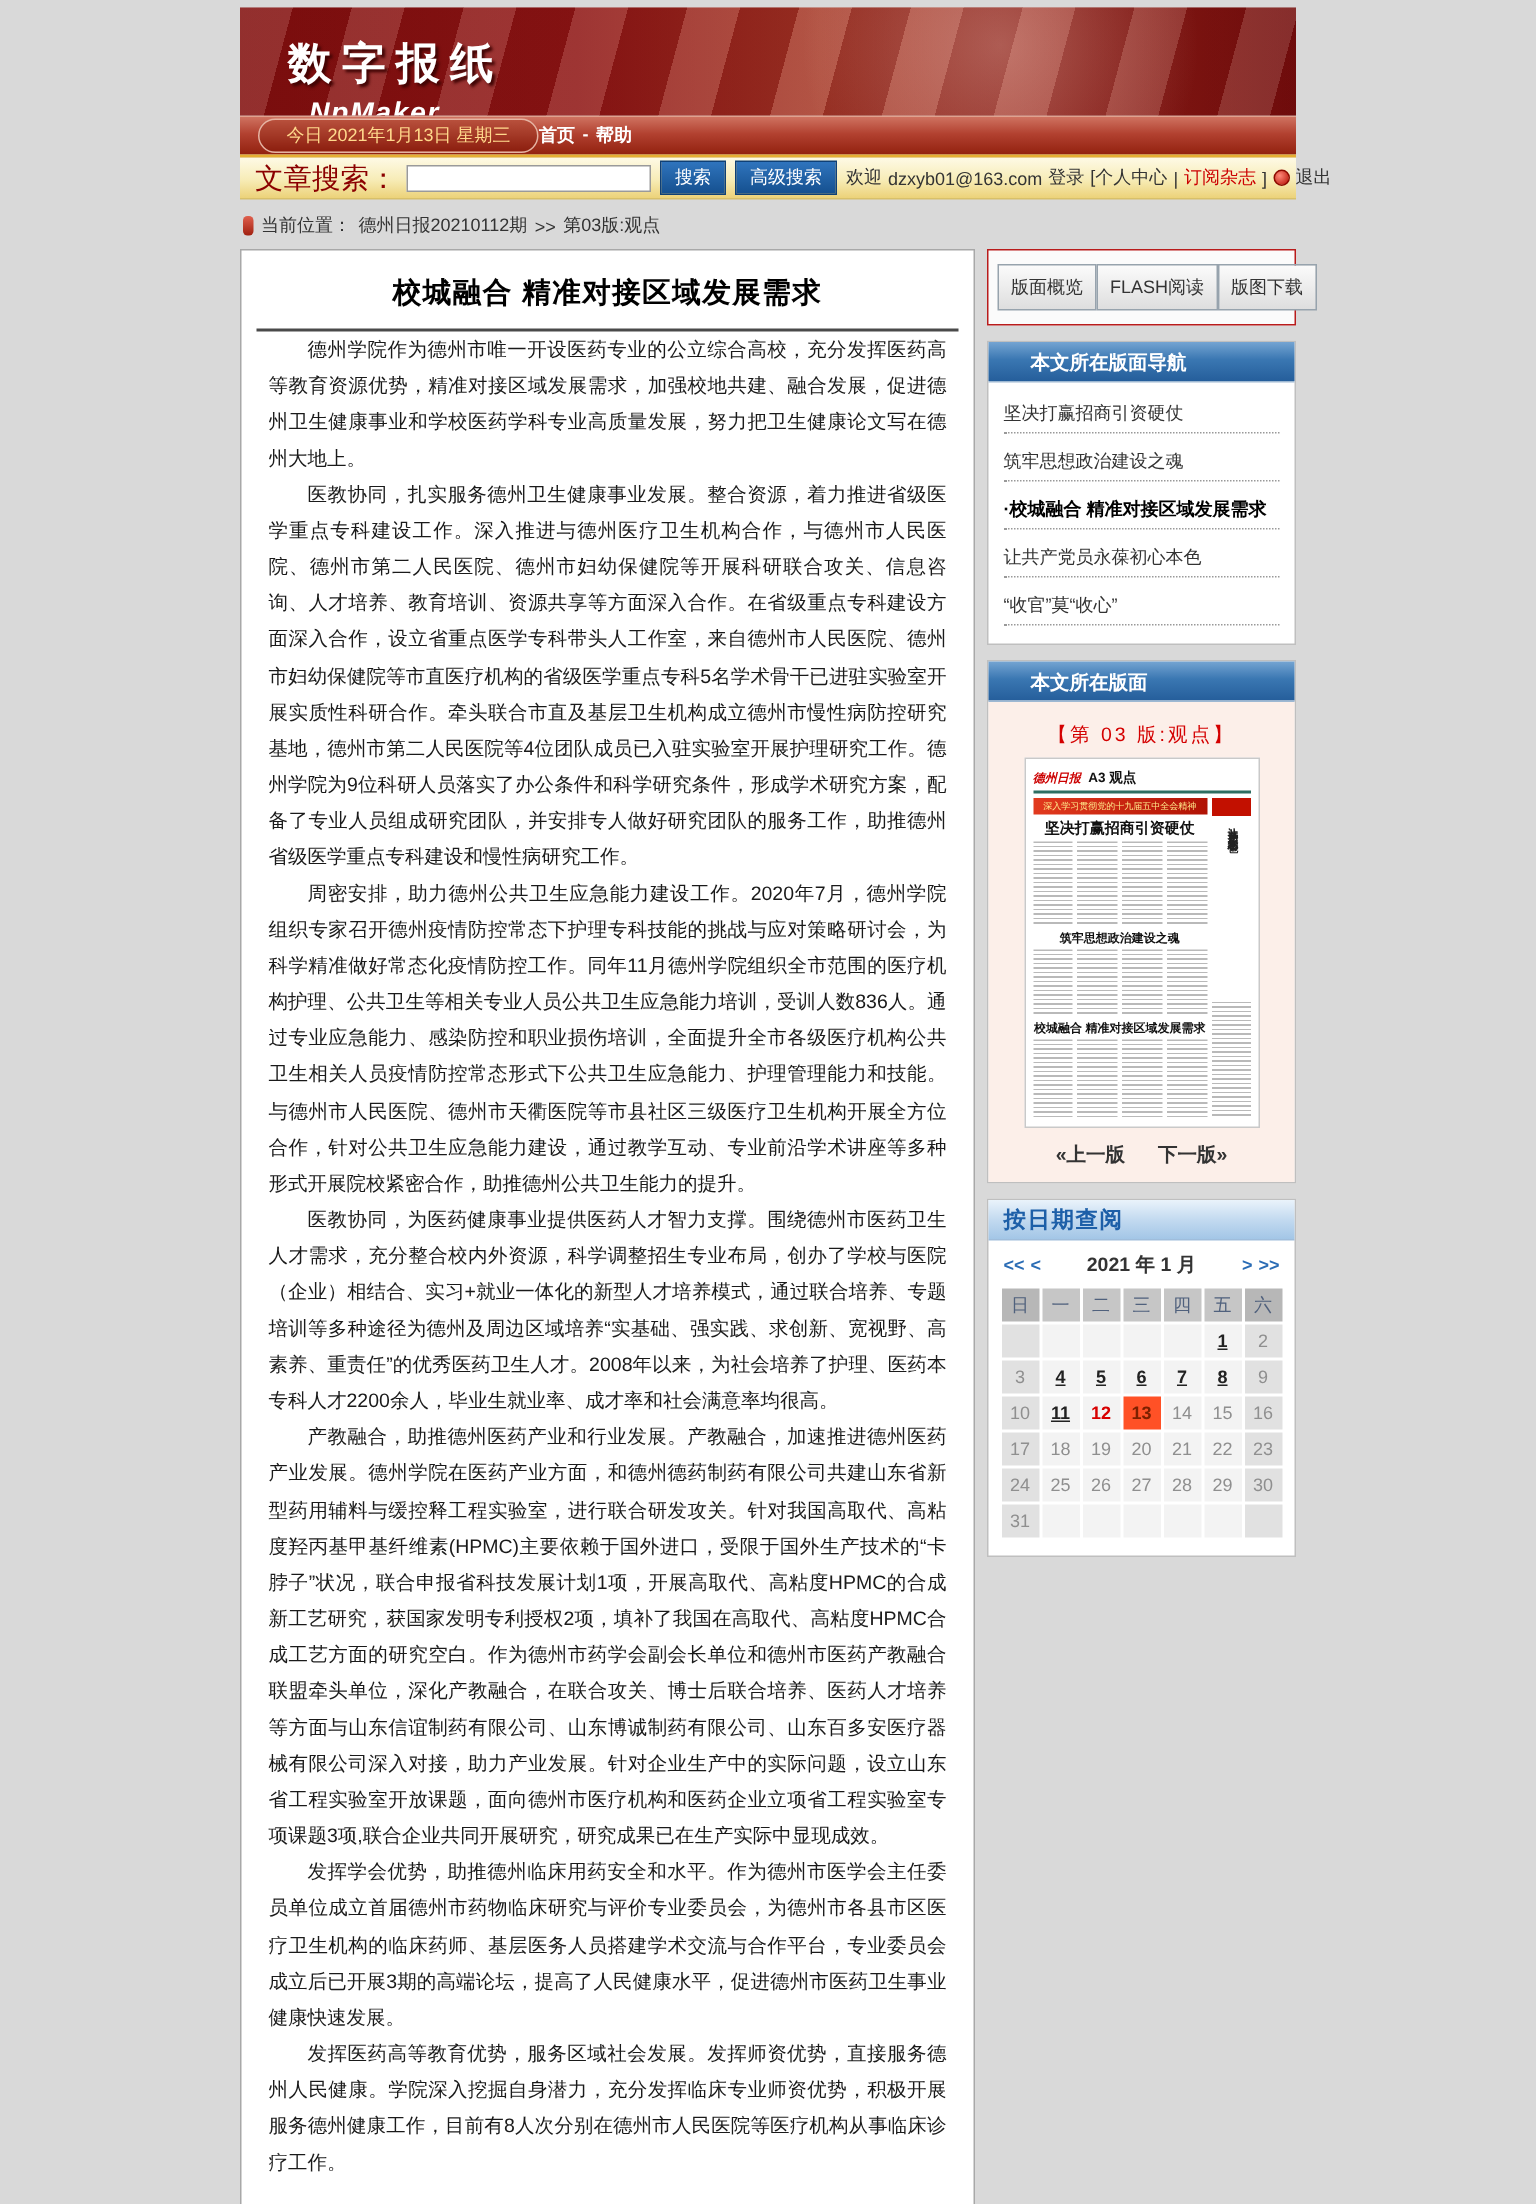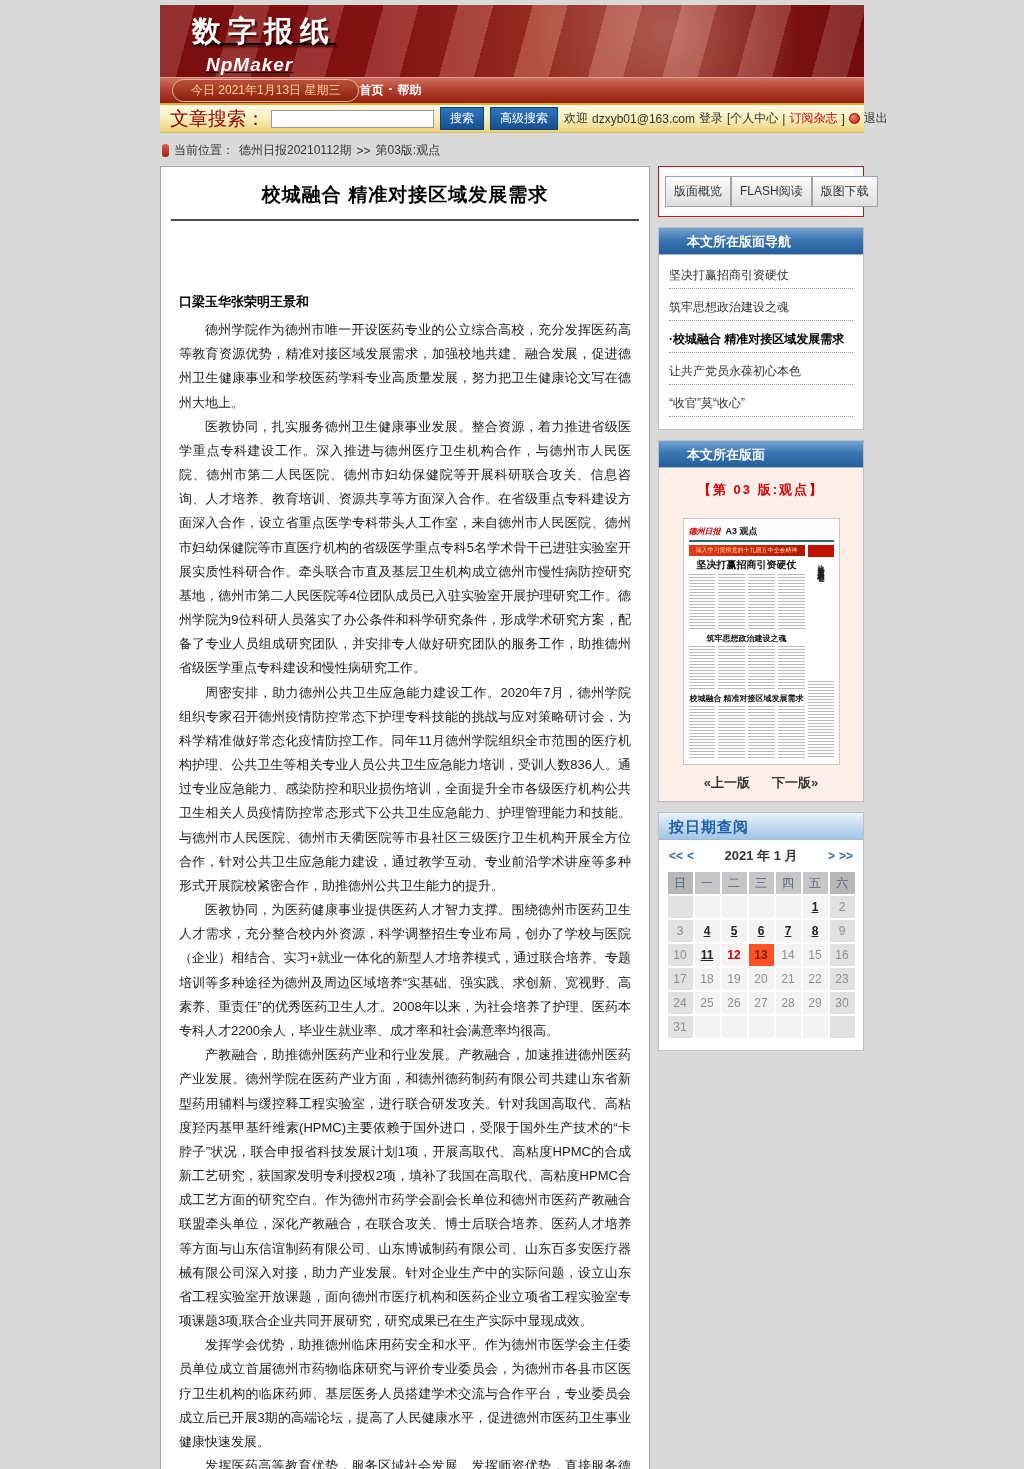--- a/index.html
+++ b/index.html
@@ -11,21 +11,21 @@
   .page { width: 704px; margin: 0 auto; }
 
   
   .top-banner {
     height: 72px; position: relative; overflow: hidden;
     background:
       radial-gradient(circle at 72% 35%, rgba(255,230,220,0.30), transparent 26%),
       repeating-linear-gradient(105deg, rgba(255,215,205,0.16) 0 34px, rgba(110,8,8,0.28) 34px 72px),
       linear-gradient(90deg, #7e0f0f 0%, #8c1616 32%, #a43b2a 55%, #93251b 76%, #6f0d0d 100%);
   }
-  .logo-block { position: absolute; left: 32px; top: 7px; text-decoration: underline; }
+  .logo-block { position: absolute; left: 32px; top: 18px; }
   .logo-title { font-size: 29px; font-weight: bold; color: #fff; letter-spacing: 7px; text-shadow: 2px 2px 2px #3f0404; }
   .logo-sub { font-size: 19px; font-weight: bold; font-style: italic; color: #fff; margin: 2px 0 0 14px; letter-spacing: 1px; }
 
   .date-bar {
     height: 26px; display: flex; align-items: center; 
     padding: 0 12px;
     background: linear-gradient(180deg, #cf7260 0%, #b24130 45%, #92210f 100%);
     border-top: 1px solid #e0a28f;
   }
   .date-pill {
@@ -78,21 +78,21 @@
   .panel-header {
     height: 27px; line-height: 27px; padding-left: 28px; color: #fff; font-weight: bold; font-size: 13px;
     background: linear-gradient(180deg, #74a4d2 0%, #3a77b2 45%, #255e9b 100%);
     border-bottom: 1px solid #9db8d2;
   }
   .nav-list { padding: 2px 10px 12px; }
   .nav-item { font-size: 12px; color: #333; padding: 10px 0 4px; border-bottom: 1px dotted #999; cursor: pointer; }
   .nav-item.current { font-weight: bold; color: #000; }
 
   .page-panel-body { background: #fcefe9; padding: 8px 6px 6px; text-align: center; }
-  .page-label { color: #d40000; font-weight: bold; font-size: 13px; margin: 5px 0 19px; letter-spacing: 2px; }
+  .page-label { color: #d40000; font-weight: normal; font-size: 13px; margin: 5px 0 6px; letter-spacing: 2px; }
   .thumb { background: #fff; border: 1px solid #c9c9c9; width: 157px; margin: 0 auto; padding: 6px 5px; text-align: left; cursor: pointer; }
   .thumb-masthead { display: flex; align-items: baseline; gap: 5px; }
   .thumb-logo { color: #c00; font-size: 8px; font-weight: bold; font-style: italic; }
   .thumb-sec { color: #111; font-size: 9px; font-weight: bold; }
   .thumb-rule { border-bottom: 2px solid #2e6e62; margin: 2px 0 3px; }
   .thumb-main { display: flex; gap: 3px; }
   .thumb-left { flex: 1; }
   .thumb-banner {
     background: linear-gradient(90deg,#e23a1e,#b01204); color: #ffe88a; font-size: 6px;
     padding: 1px 2px; text-align: center; white-space: nowrap; overflow: hidden; margin-bottom: 2px;
@@ -180,21 +180,20 @@
     <span>&gt;&gt;</span>
     <span>第03版:观点</span>
   </div>
 
   <div class="main-row">
 
     <div class="left-col">
       <div class="article-box">
         <div class="article-title">校城融合 精准对接区域发展需求</div>
         <div class="article-rule"></div>
-        <div class="article-author">口梁玉华张荣明王景和</div>
         <div class="article-body" id="article-body">
             <p>德州学院作为德州市唯一开设医药专业的公立综合高校，充分发挥医药高等教育资源优势，精准对接区域发展需求，加强校地共建、融合发展，促进德州卫生健康事业和学校医药学科专业高质量发展，努力把卫生健康论文写在德州大地上。</p>
             <p>医教协同，扎实服务德州卫生健康事业发展。整合资源，着力推进省级医学重点专科建设工作。深入推进与德州医疗卫生机构合作，与德州市人民医院、德州市第二人民医院、德州市妇幼保健院等开展科研联合攻关、信息咨询、人才培养、教育培训、资源共享等方面深入合作。在省级重点专科建设方面深入合作，设立省重点医学专科带头人工作室，来自德州市人民医院、德州市妇幼保健院等市直医疗机构的省级医学重点专科5名学术骨干已进驻实验室开展实质性科研合作。牵头联合市直及基层卫生机构成立德州市慢性病防控研究基地，德州市第二人民医院等4位团队成员已入驻实验室开展护理研究工作。德州学院为9位科研人员落实了办公条件和科学研究条件，形成学术研究方案，配备了专业人员组成研究团队，并安排专人做好研究团队的服务工作，助推德州省级医学重点专科建设和慢性病研究工作。</p>
             <p>周密安排，助力德州公共卫生应急能力建设工作。2020年7月，德州学院组织专家召开德州疫情防控常态下护理专科技能的挑战与应对策略研讨会，为科学精准做好常态化疫情防控工作。同年11月德州学院组织全市范围的医疗机构护理、公共卫生等相关专业人员公共卫生应急能力培训，受训人数836人。通过专业应急能力、感染防控和职业损伤培训，全面提升全市各级医疗机构公共卫生相关人员疫情防控常态形式下公共卫生应急能力、护理管理能力和技能。与德州市人民医院、德州市天衢医院等市县社区三级医疗卫生机构开展全方位合作，针对公共卫生应急能力建设，通过教学互动、专业前沿学术讲座等多种形式开展院校紧密合作，助推德州公共卫生能力的提升。</p>
             <p>医教协同，为医药健康事业提供医药人才智力支撑。围绕德州市医药卫生人才需求，充分整合校内外资源，科学调整招生专业布局，创办了学校与医院（企业）相结合、实习+就业一体化的新型人才培养模式，通过联合培养、专题培训等多种途径为德州及周边区域培养“实基础、强实践、求创新、宽视野、高素养、重责任”的优秀医药卫生人才。2008年以来，为社会培养了护理、医药本专科人才2200余人，毕业生就业率、成才率和社会满意率均很高。</p>
             <p>产教融合，助推德州医药产业和行业发展。产教融合，加速推进德州医药产业发展。德州学院在医药产业方面，和德州德药制药有限公司共建山东省新型药用辅料与缓控释工程实验室，进行联合研发攻关。针对我国高取代、高粘度羟丙基甲基纤维素(HPMC)主要依赖于国外进口，受限于国外生产技术的“卡脖子”状况，联合申报省科技发展计划1项，开展高取代、高粘度HPMC的合成新工艺研究，获国家发明专利授权2项，填补了我国在高取代、高粘度HPMC合成工艺方面的研究空白。作为德州市药学会副会长单位和德州市医药产教融合联盟牵头单位，深化产教融合，在联合攻关、博士后联合培养、医药人才培养等方面与山东信谊制药有限公司、山东博诚制药有限公司、山东百多安医疗器械有限公司深入对接，助力产业发展。针对企业生产中的实际问题，设立山东省工程实验室开放课题，面向德州市医疗机构和医药企业立项省工程实验室专项课题3项,联合企业共同开展研究，研究成果已在生产实际中显现成效。</p>
             <p>发挥学会优势，助推德州临床用药安全和水平。作为德州市医学会主任委员单位成立首届德州市药物临床研究与评价专业委员会，为德州市各县市区医疗卫生机构的临床药师、基层医务人员搭建学术交流与合作平台，专业委员会成立后已开展3期的高端论坛，提高了人民健康水平，促进德州市医药卫生事业健康快速发展。</p>
             <p>发挥医药高等教育优势，服务区域社会发展。发挥师资优势，直接服务德州人民健康。学院深入挖掘自身潜力，充分发挥临床专业师资优势，积极开展服务德州健康工作，目前有8人次分别在德州市人民医院等医疗机构从事临床诊疗工作。</p>
           </div>
       </div>

